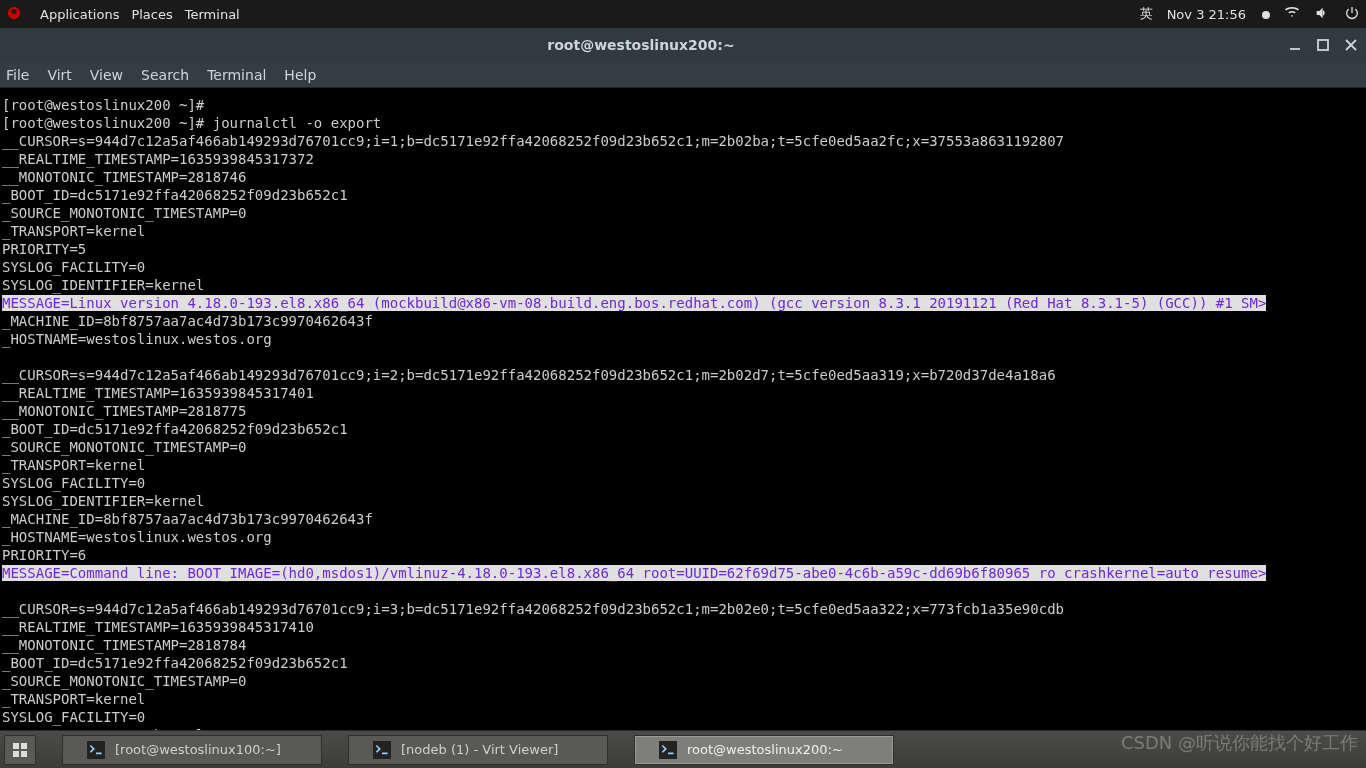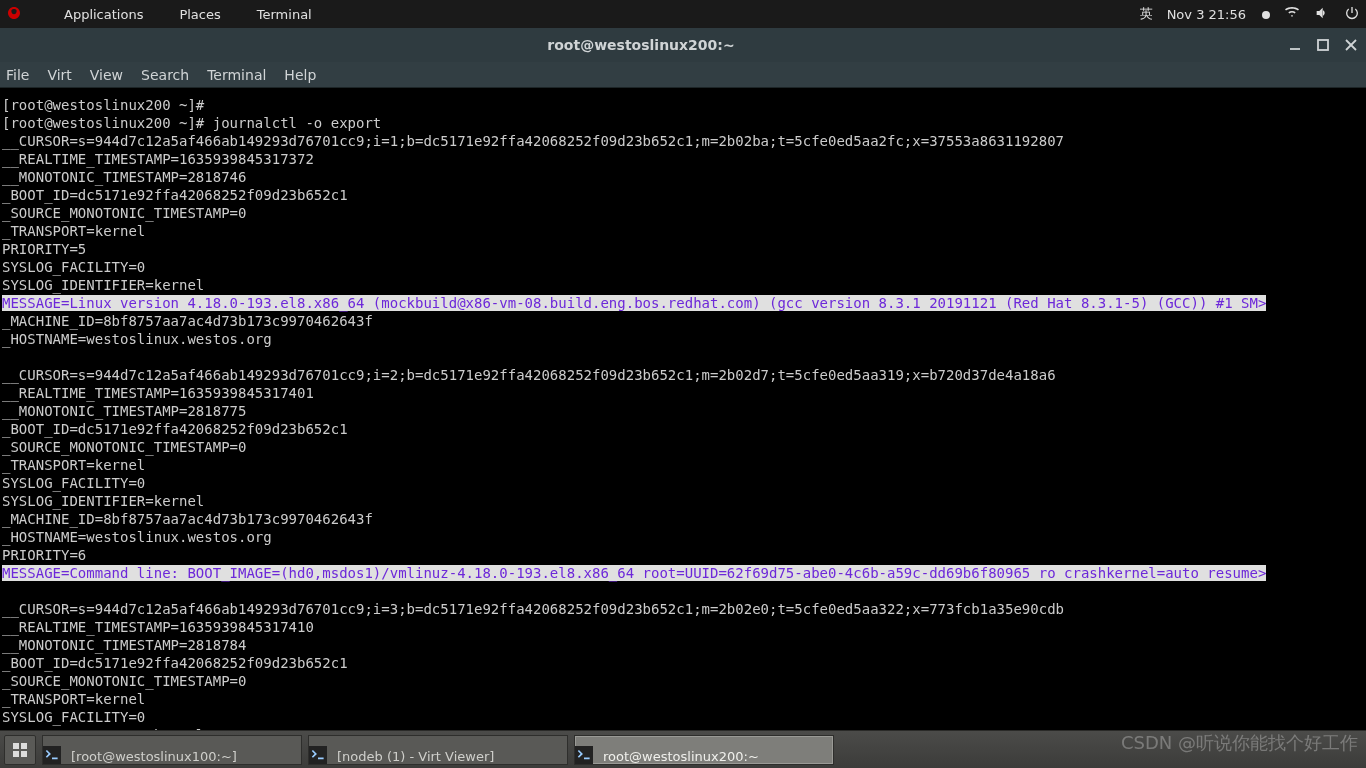--- a/index.html
+++ b/index.html
@@ -14,21 +14,21 @@
 }
 .top-panel {
   height: 28px;
   background: #1a1a1a;
   color: #e0e0e0;
   display: flex;
   align-items: center;
   padding: 0 6px;
   font-size: 13px;
 }
-.top-left { display: flex; align-items: center; gap: 36px; }
+.top-left { display: flex; align-items: center; gap: 12px; }
 .rh-logo { width: 16px; height: 16px; color: #cc0000; margin-right: 6px; }
 .top-menu-item { cursor: pointer; }
 .top-right { margin-left: auto; display: flex; align-items: center; gap: 14px; }
 .tray-icon { width: 16px; height: 16px; fill: #e0e0e0; }
 .clock-dot { width: 8px; height: 8px; border-radius: 50%; background: #e0e0e0; margin-left: 2px; display: inline-block; }
 
 .window {
   position: absolute;
   left: 0;
   top: 28px;
@@ -97,25 +97,26 @@
   border: 1px solid #2e2e2c;
   border-radius: 2px;
   display: flex; align-items: center; justify-content: center;
   cursor: pointer;
 }
 .task-icon svg { width: 16px; height: 16px; }
 .task-btn {
   width: 260px; height: 30px;
   background: #595956;
   border: 1px solid #2e2e2c;
-  display: flex; align-items: flex-end;
-  padding: 0 0;
+  display: flex; align-items: center;
+  padding: 0 24px;
   gap: 10px;
   color: #cfcfcb;
   cursor: pointer;
+  margin-left: 20px;
 }
 .task-btn.active { background: #7e7e7a; color: #f0f0ec; box-shadow: inset 0 0 0 1px #9a9a96; }
 .task-btn .tb-icon {
   width: 18px; height: 18px;
   display: flex; align-items: center; justify-content: center;
 }
 .watermark {
   position: absolute;
   right: 8px; bottom: 13px;
   font-size: 18px;

